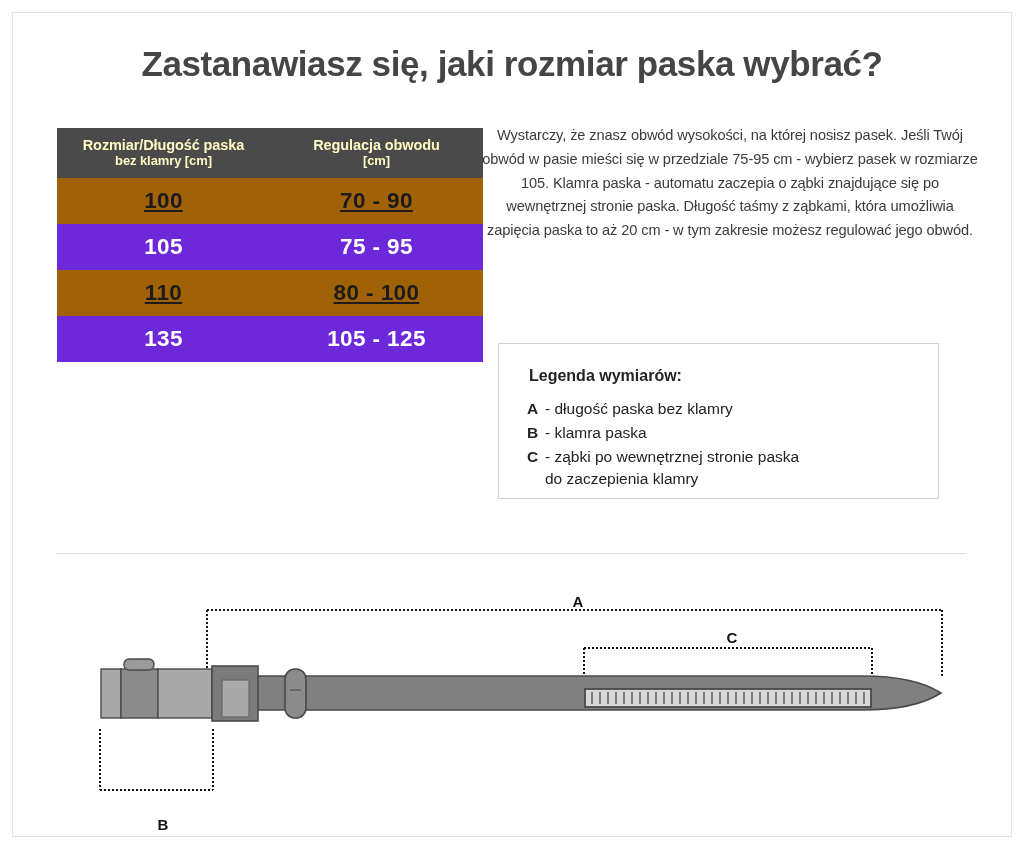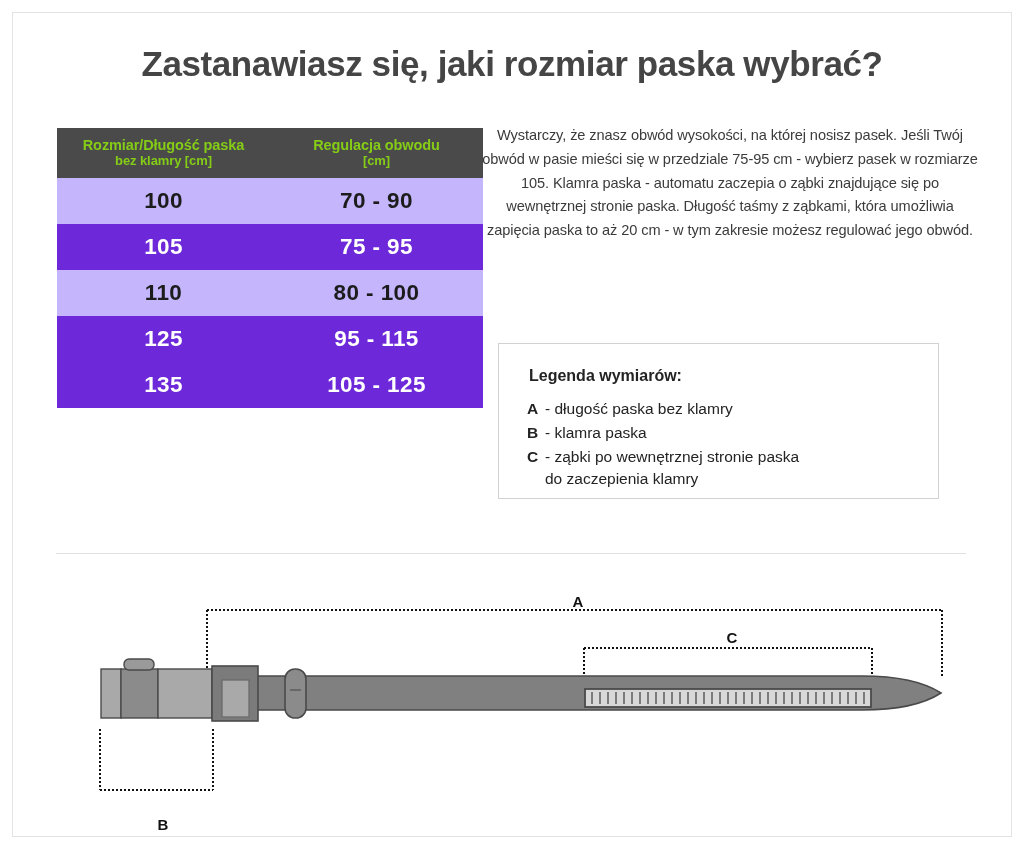--- a/index.html
+++ b/index.html
@@ -53,42 +53,42 @@
   #size-table {
     position: absolute;
     left: 57px;
     top: 128px;
     width: 426px;
     border-collapse: collapse;
     table-layout: fixed;
   }
   #size-table th {
     background: #4a4a4a;
-    color: #84cc16;
+    color: #fef9c3;
     padding: 9px 4px 9px 4px;
     font-size: 14.5px;
     font-weight: bold;
     line-height: 1.15;
     text-align: center;
     letter-spacing: -0.1px;
   }
   #size-table th .sub {
     display: block;
     font-size: 13px;
     font-weight: bold;
   }
   #size-table td {
     height: 46px;
     text-align: center;
     font-size: 22.5px;
     font-weight: bold;
     letter-spacing: 0.4px;
     padding: 0;
   }
-  #size-table tr.light td { background: #c4b5fd; color: #1c1c1c; }
+  #size-table tr.light td { background: #a16207; color: #1c1c1c; text-decoration: underline; }
   #size-table tr.dark  td { background: #6d28d9; color: #ffffff; }
 
   
   #intro {
     position: absolute;
     left: 482px;
     top: 124px;
     width: 496px;
     text-align: center;
     font-size: 14.6px;
@@ -186,24 +186,20 @@
         <td>100</td>
         <td>70 - 90</td>
       </tr>
       <tr class="dark">
         <td>105</td>
         <td>75 - 95</td>
       </tr>
       <tr class="light">
         <td>110</td>
         <td>80 - 100</td>
-      </tr>
-      <tr class="dark">
-        <td>125</td>
-        <td>95 - 115</td>
       </tr>
       <tr class="dark">
         <td>135</td>
         <td>105 - 125</td>
       </tr>
     </tbody>
   </table>
 
   <div id="intro">Wystarczy, że znasz obwód wysokości, na której nosisz pasek. Jeśli Twój obwód w pasie mieści się w przedziale 75-95 cm - wybierz pasek w rozmiarze 105.
 Klamra paska - automatu zaczepia o ząbki znajdujące się po wewnętrznej stronie paska. Długość taśmy z ząbkami, która umożliwia zapięcia paska to aż 20 cm - w tym zakresie możesz regulować jego obwód.</div>

